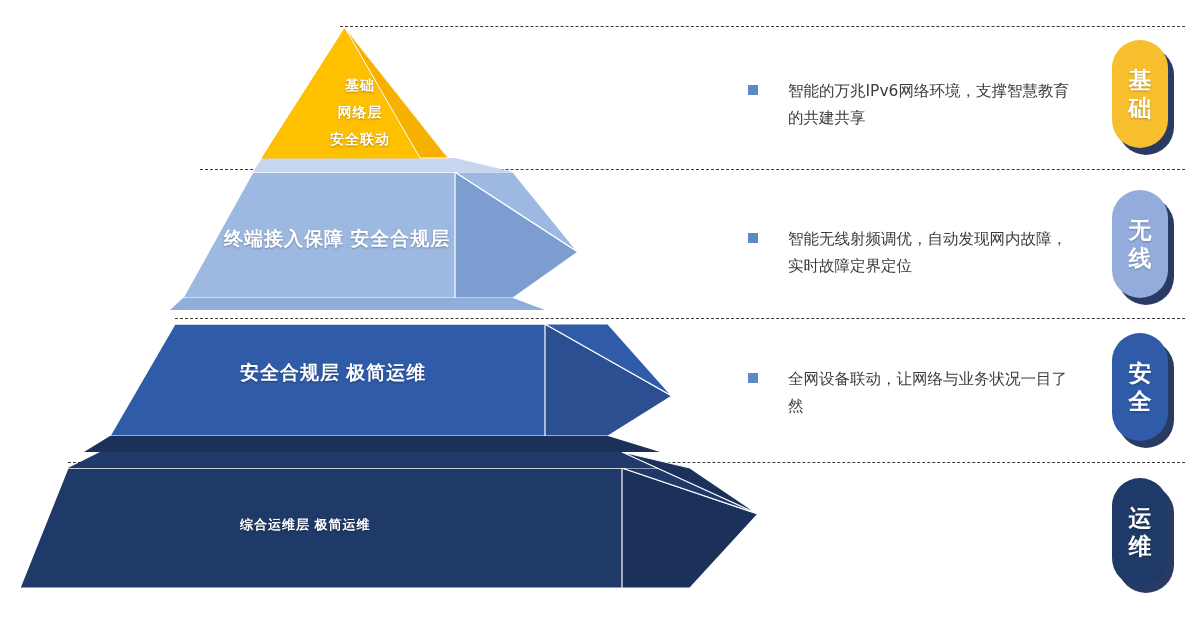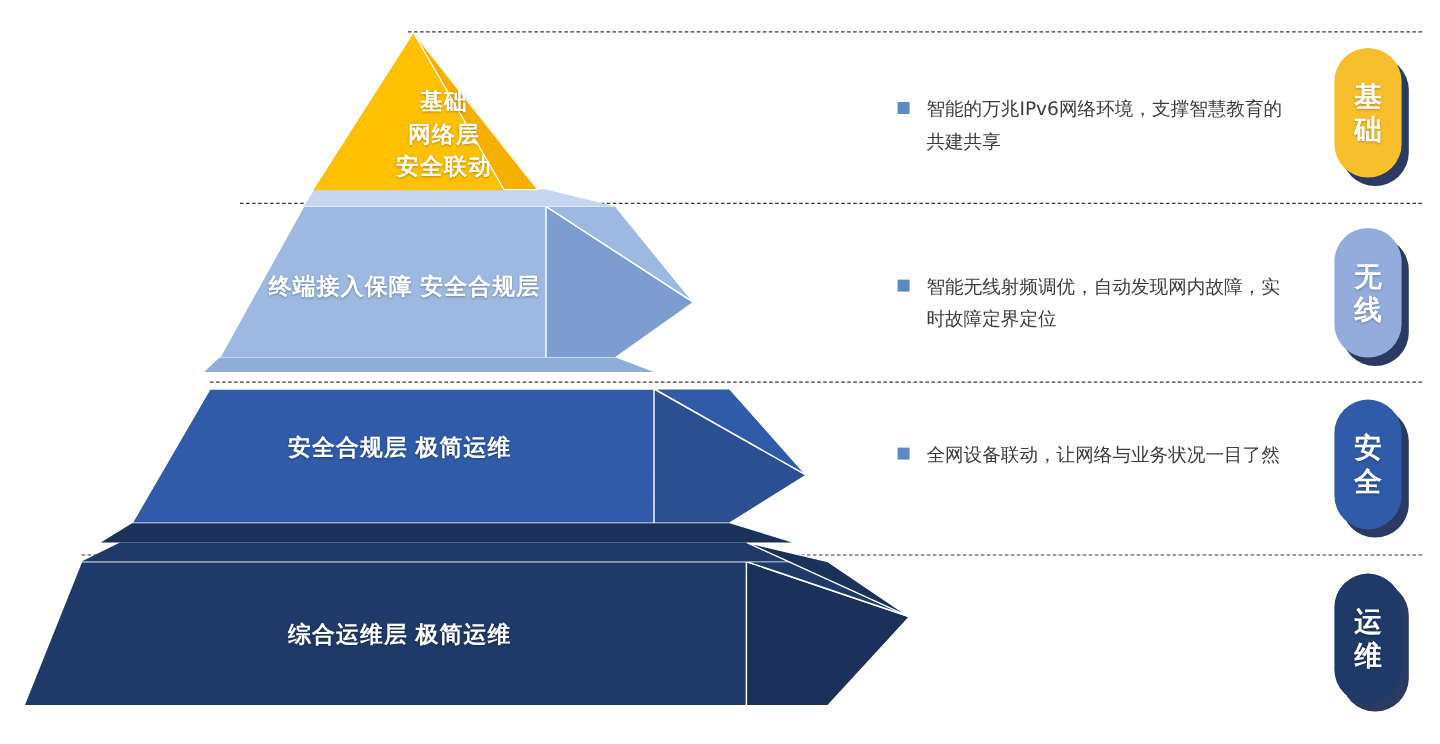--- a/index.html
+++ b/index.html
@@ -35,52 +35,52 @@
   .layer-caption {
     position: absolute;
     color: #ffffff;
     font-weight: bold;
     letter-spacing: 1px;
     white-space: nowrap;
     text-shadow: 0 1px 2px rgba(0,0,0,0.30);
     pointer-events: none;
   }
   .cap-apex {
-    left: 318px;
+    left: 308px;
     top: 72px;
     width: 104px;
     text-align: center;
-    font-size: 19px;
+    font-size: 14px;
     line-height: 27px;
     white-space: normal;
   }
   .cap-l2 {
     left: 224px;
     top: 226px;
     font-size: 19px;
   }
   .cap-l3 {
     left: 240px;
     top: 360px;
     font-size: 19px;
   }
   .cap-l4 {
     left: 240px;
     top: 516px;
-    font-size: 19px;
+    font-size: 13px;
   }
 
   
   .desc-row {
     position: absolute;
     left: 748px;
     width: 330px;
     display: flex;
     align-items: flex-start;
-    gap: 14px;
+    gap: 30px;
   }
   .desc-bullet {
     flex: 0 0 auto;
     width: 10px;
     height: 10px;
     margin-top: 7px;
     background: #5b8ac4;
   }
   .desc-text {
     font-size: 15.5px;

